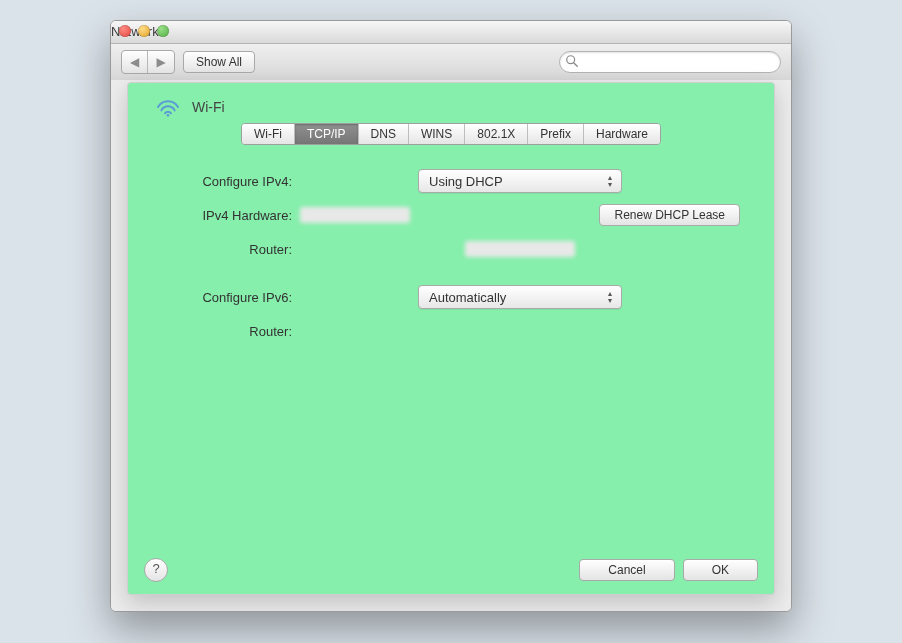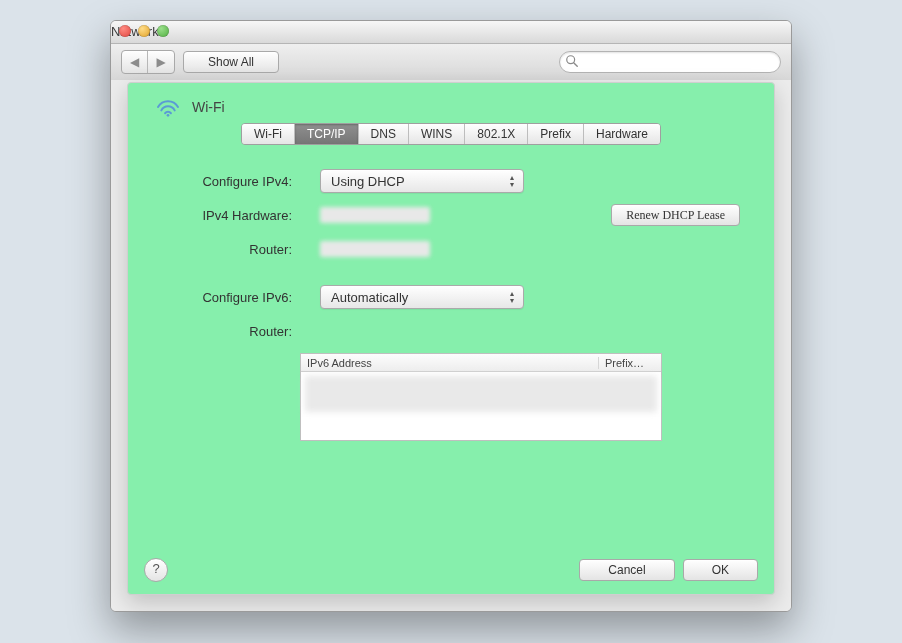--- a/index.html
+++ b/index.html
@@ -70,21 +70,21 @@
     border-right: 1px solid #b7b7b7;
     background: transparent;
     color: #8c8c8c;
     font-size: 12px;
     line-height: 20px;
     cursor: default;
   }
   .navseg button:last-child { border-right: none; }
   .btn {
     height: 22px;
-    padding: 0 24px;
+    padding: 0 12px;
     border: 1px solid #a9a9a9;
     border-radius: 4px;
     background: linear-gradient(#ffffff, #e4e4e4);
     font-size: 12px;
     color: #333;
     box-shadow: 0 1px 0 rgba(255,255,255,.6) inset;
     cursor: default;
   }
   .searchwrap {
     margin-left: auto;
@@ -167,34 +167,34 @@
   }
 
   .form {
     padding: 24px 34px 8px 34px;
   }
   .row {
     display: flex;
     align-items: center;
     margin-bottom: 10px;
     min-height: 24px;
-    gap: 20px;
   }
   .lbl {
     width: 130px;
     text-align: right;
     padding-right: 8px;
     color: #333;
     font-size: 13px;
   }
   .val {
     flex: 1;
     display: flex;
     align-items: center;
     gap: 12px;
+    justify-content: center;
   }
   .redact {
     width: 110px; height: 16px;
     background: #e8e8e8;
     filter: blur(2px);
     border-radius: 2px;
   }
   .popup {
     height: 22px;
     border: 1px solid #aaa;
@@ -224,21 +224,20 @@
   .pushbtn {
     height: 22px;
     padding: 0 14px;
     border: 1px solid #a9a9a9;
     border-radius: 4px;
     background: linear-gradient(#ffffff, #e4e4e4);
     font-size: 12px;
     color: #333;
     box-shadow: 0 1px 0 rgba(255,255,255,.6) inset;
     cursor: default;
-    font-family: Liberation Serif, serif;
   }
   .txtfield {
     height: 20px;
     width: 150px;
     border: 1px solid #b3b3b3;
     background: #fff;
     box-shadow: inset 0 1px 2px rgba(0,0,0,.1);
     border-radius: 0;
     padding: 0 4px;
     font-size: 12px;
@@ -431,27 +430,20 @@
               <span class="arrows">▴<br>▾</span>
             </div>
           </div>
         </div>
 
         <div class="row">
           <div class="lbl">Router:</div>
           <div class="val"></div>
         </div>
 
-        <div class="ipv6table">
-          <div class="hdr">
-            <div class="col-addr">IPv6 Address</div>
-            <div class="col-pref">Prefix…</div>
-          </div>
-          <div class="body-blur"></div>
-        </div>
 
       </div>
 
       <div class="footer">
         <div class="help">?</div>
         <div class="spacer"></div>
         <button class="footbtn">Cancel</button>
         <button class="footbtn">OK</button>
       </div>
 

